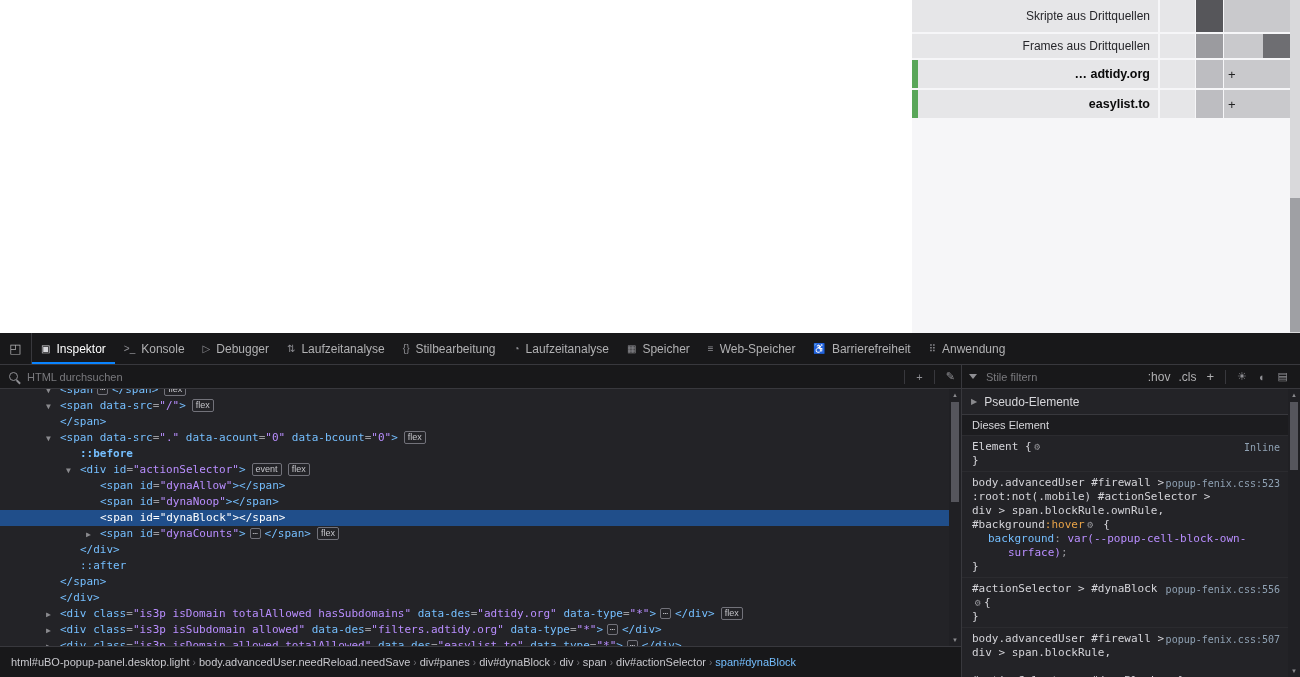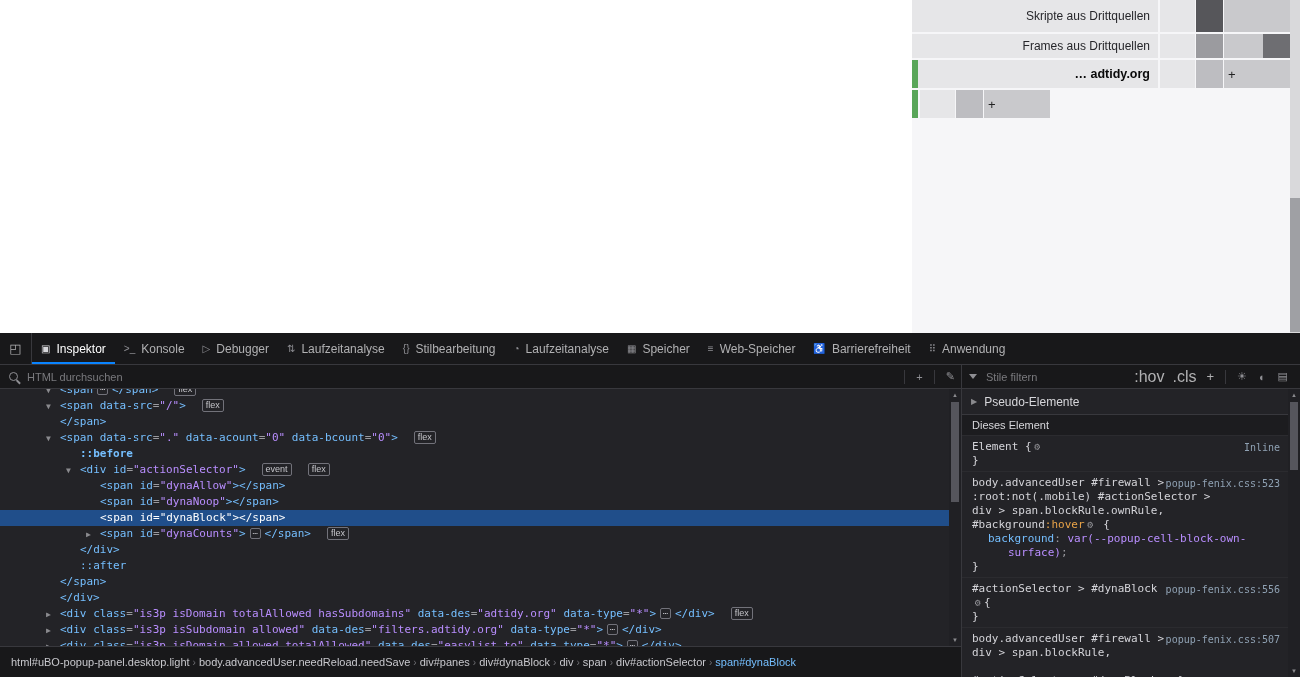--- a/index.html
+++ b/index.html
@@ -34,38 +34,38 @@
 .searchbar{height:24px;display:flex;border-bottom:1px solid var(--border,#38383d)}
 .search-left{width:962px;display:flex;align-items:center;border-right:1px solid var(--border,#38383d)}
 .search-right{flex:1;display:flex;align-items:center;padding-right:6px}
 .search-input{flex:1;min-width:0;background:transparent;border:0;outline:0;color:#d7d7db;font-size:11px;font-family:inherit}
 .search-input::placeholder{color:#7a7a7e}
 .sicon{color:#8f8f94;font-size:11px;padding:0 6px;flex:0 0 auto}
 .mag{width:9px;height:9px;border:1.5px solid #8f8f94;border-radius:50%;position:relative;margin:0 7px 0 9px;padding:0}
 .mag::after{content:"";position:absolute;width:5px;height:1.5px;background:#8f8f94;right:-4px;bottom:-2px;transform:rotate(45deg)}
 .funnel{width:0;height:0;border-left:4px solid transparent;border-right:4px solid transparent;border-top:5px solid #8f8f94;margin:0 7px;padding:0}
 .vdiv{width:1px;height:14px;background:var(--border,#38383d);margin:0 5px;flex:0 0 auto}
-.toggle{font-size:16px;color:#b1b1b3;padding:2px 4px;flex:0 0 auto}
+.toggle{font-size:12px;color:#b1b1b3;padding:2px 4px;flex:0 0 auto}
 .addrule{font-size:13px;padding:0 6px}
 
 .content{display:flex;height:288px;background:var(--content,#232327)}
 .markup-col{width:962px;border-right:1px solid var(--border,#38383d);display:flex;flex-direction:column;background:var(--content,#232327)}
 .markup-area{height:257px;display:flex;overflow:hidden}
 .mrows{flex:1;overflow:hidden;font-family:"DejaVu Sans Mono",monospace;font-size:11px;line-height:16px}
 .mrow{height:16px;white-space:nowrap}
 .mrow.clip{margin-top:-7px}
 .mrow.selected{background:var(--selection,#204e8a)}
 .mrow.selected span{color:#fff !important}
 .twisty{display:inline-block;width:16px;color:#8a8a8e;font-size:8px;text-align:left;padding-left:2px}
 .c-tag{color:var(--tag,#75bfff)}
 .c-an{color:var(--tag,#75bfff)}
 .c-av{color:var(--attrValue,#b98eff)}
 .c-p{color:#9a9a9f}
 .c-ps{color:var(--tag,#75bfff)}
-.c-badge{display:inline-block;border:1px solid #72727a;border-radius:2px;font-size:9px;line-height:11px;padding:0 3px;margin-left:16px;color:#c4c4c9;font-family:"Liberation Sans",sans-serif;vertical-align:1px}
+.c-badge{display:inline-block;border:1px solid #72727a;border-radius:2px;font-size:9px;line-height:11px;padding:0 3px;margin-left:6px;color:#c4c4c9;font-family:"Liberation Sans",sans-serif;vertical-align:1px}
 .c-dots{display:inline-block;border:1px solid #72727a;border-radius:2px;font-size:8px;line-height:9px;padding:0 2px;margin:0 4px;color:#c4c4c9;vertical-align:1px}
 
 .msb,.rsb{width:12px;position:relative;background:#202024;flex:0 0 auto}
 .sb-arrow{position:absolute;left:0;width:12px;text-align:center;font-size:6px;color:#8a8a8e;line-height:12px}
 .sb-arrow.up{top:0}
 .sb-arrow.down{bottom:0}
 .sb-thumb{position:absolute;left:2px;right:2px;background:#55555c}
 .msb .sb-thumb{top:13px;height:100px}
 .rsb .sb-thumb{top:13px;height:68px}
 
@@ -111,20 +111,21 @@
         </div>
         <div class="fw-row" style="height: 28px;">
           <div class="fw-green"></div>
           <span class="fw-label bold">… adtidy.org</span>
           <span class="fw-c1"></span>
           <span class="fw-c2" style="background: rgb(189, 189, 193);"></span>
           <span class="fw-c3" style="background: rgb(201, 201, 204);">+</span>
         </div>
         <div class="fw-row" style="height: 28px;">
           <div class="fw-green"></div>
+          <span class="fw-label bold">easylist.to</span>
           <span class="fw-c1"></span>
           <span class="fw-c2" style="background: rgb(189, 189, 193);"></span>
           <span class="fw-c3" style="background: rgb(201, 201, 204);">+</span>
         </div>
       </div>
   </div>
   <div class="page-sb">
     <div class="page-sb-thumb"></div>
   </div>
 </div>

